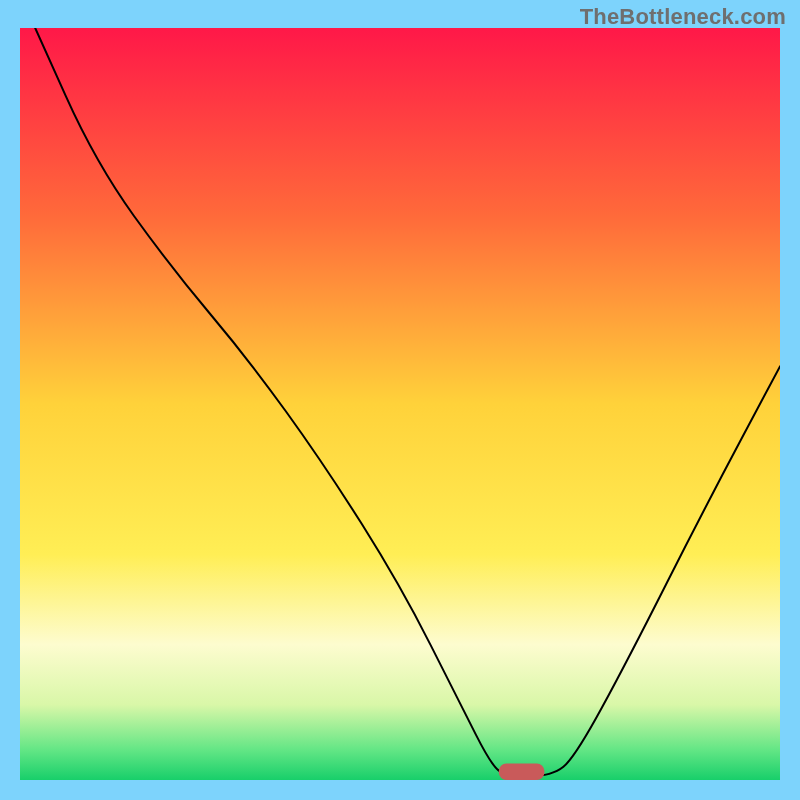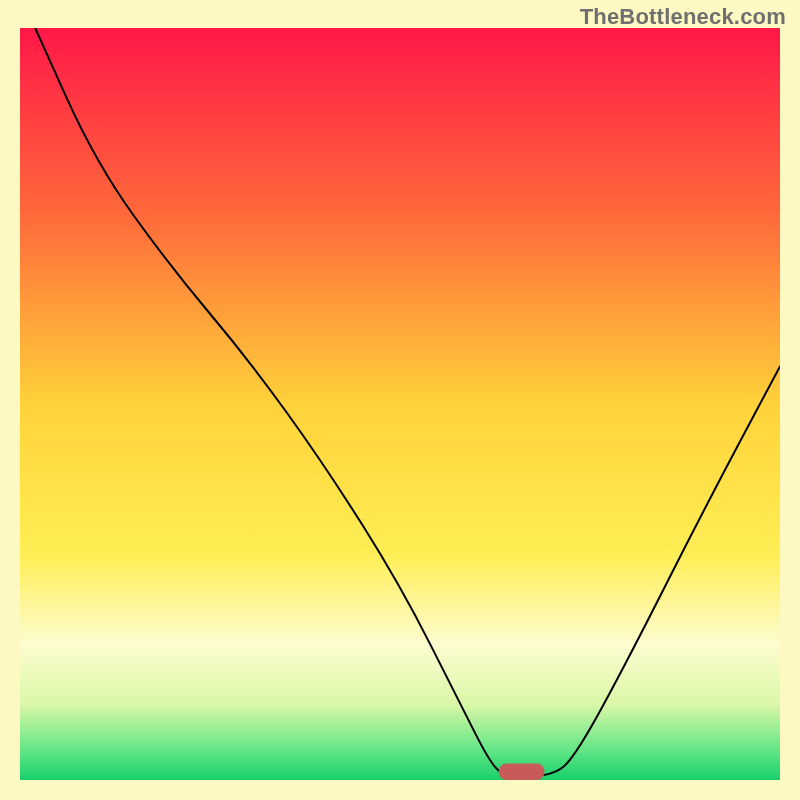--- a/index.html
+++ b/index.html
@@ -8,21 +8,21 @@
     width: 800px;
     height: 800px;
     background: #000;
     overflow: hidden;
     font-family: Arial, Helvetica, sans-serif;
   }
   .frame {
     position: relative;
     width: 800px;
     height: 800px;
-    background: #fef9c3;
+    background: #7dd3fc;
   }
   .watermark {
     position: absolute;
     top: 4px;
     right: 14px;
     color: #6f6f6f;
     font-size: 22px;
     font-weight: 600;
     letter-spacing: 0.2px;
     z-index: 10;

